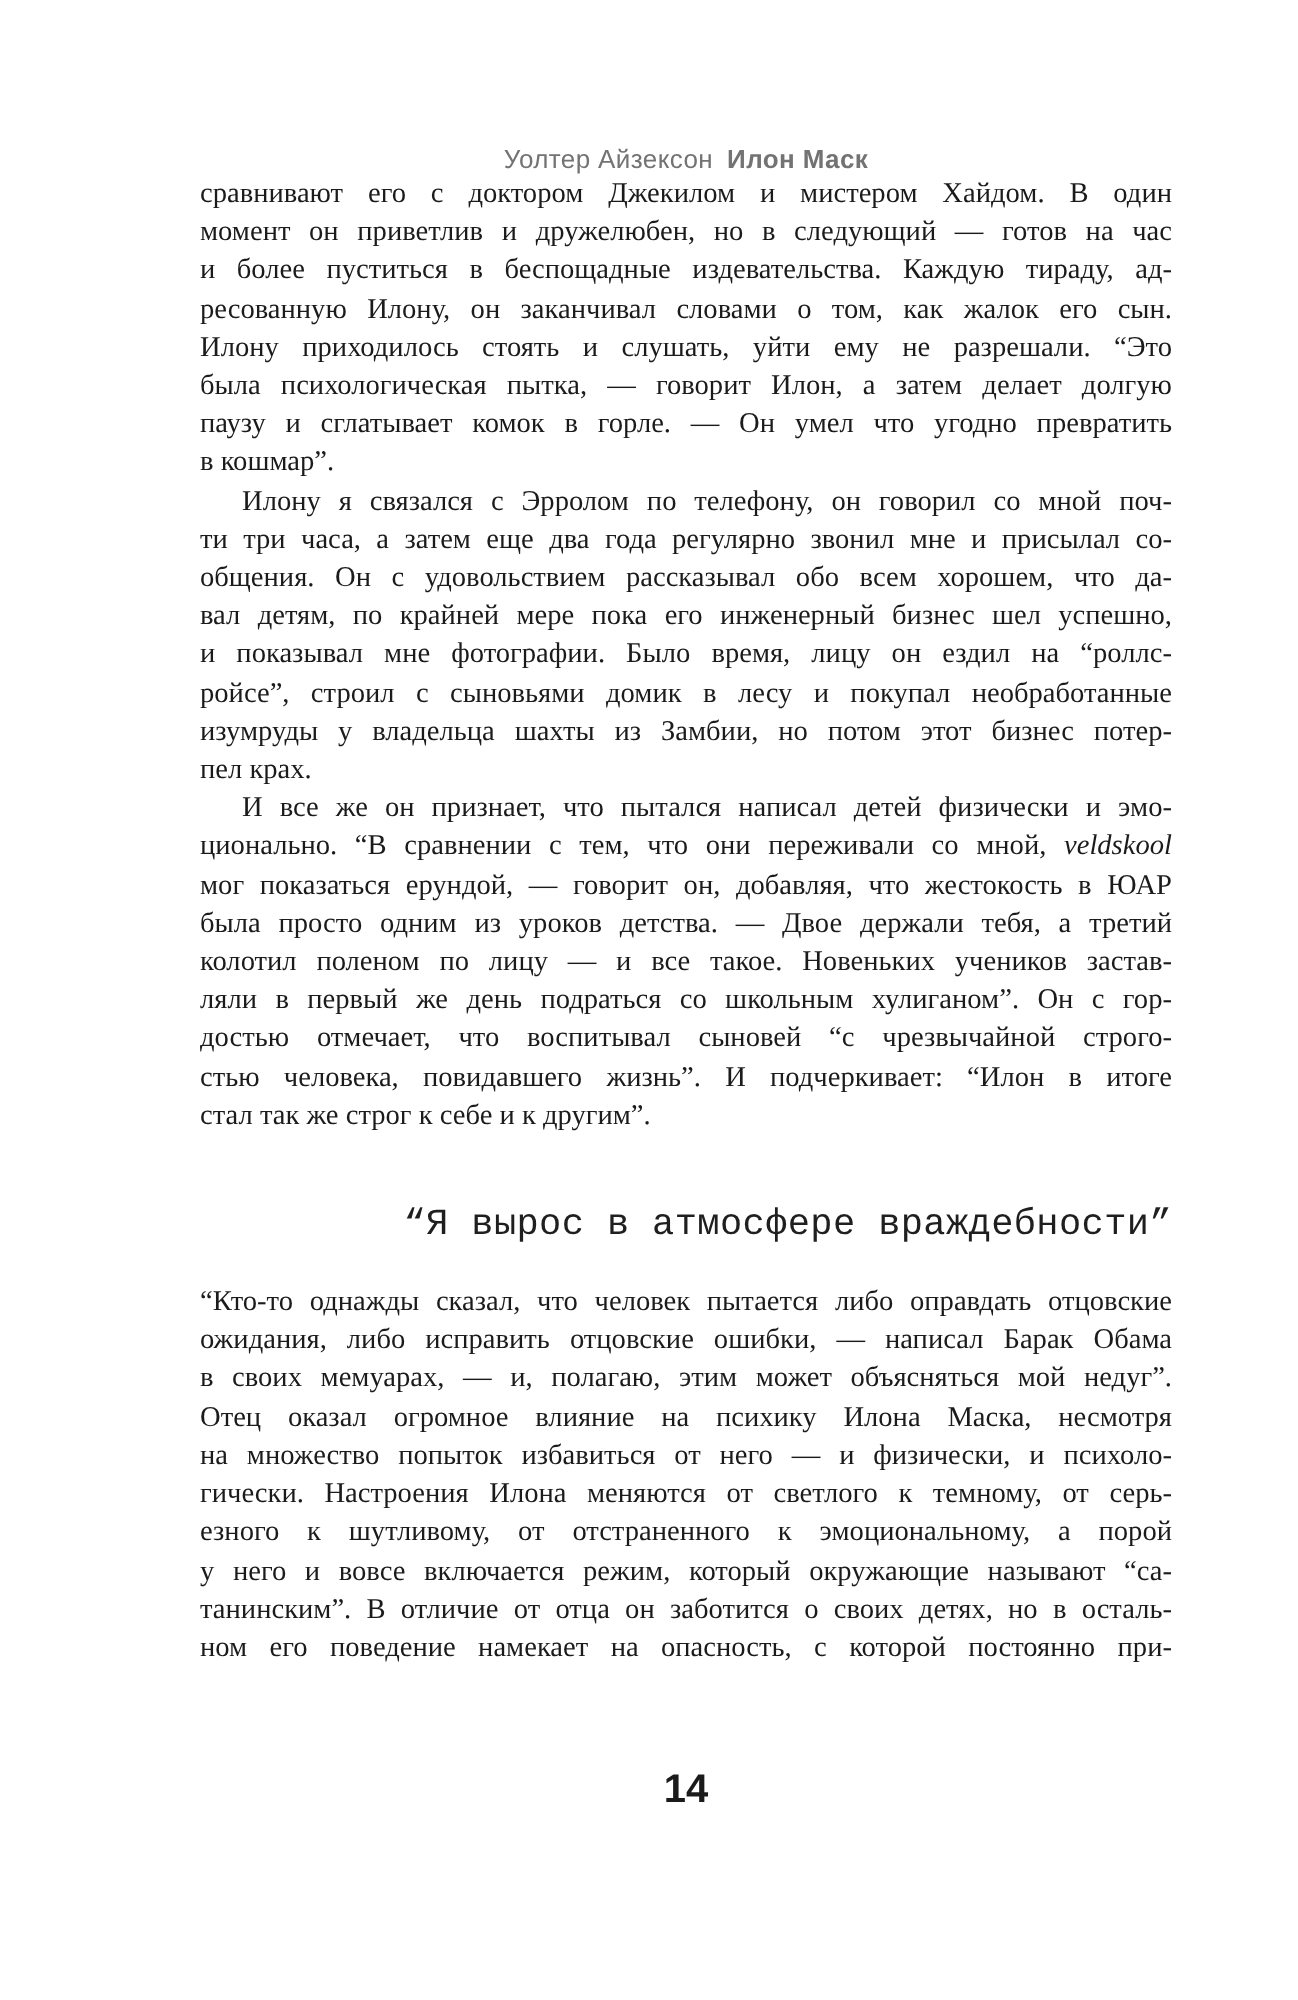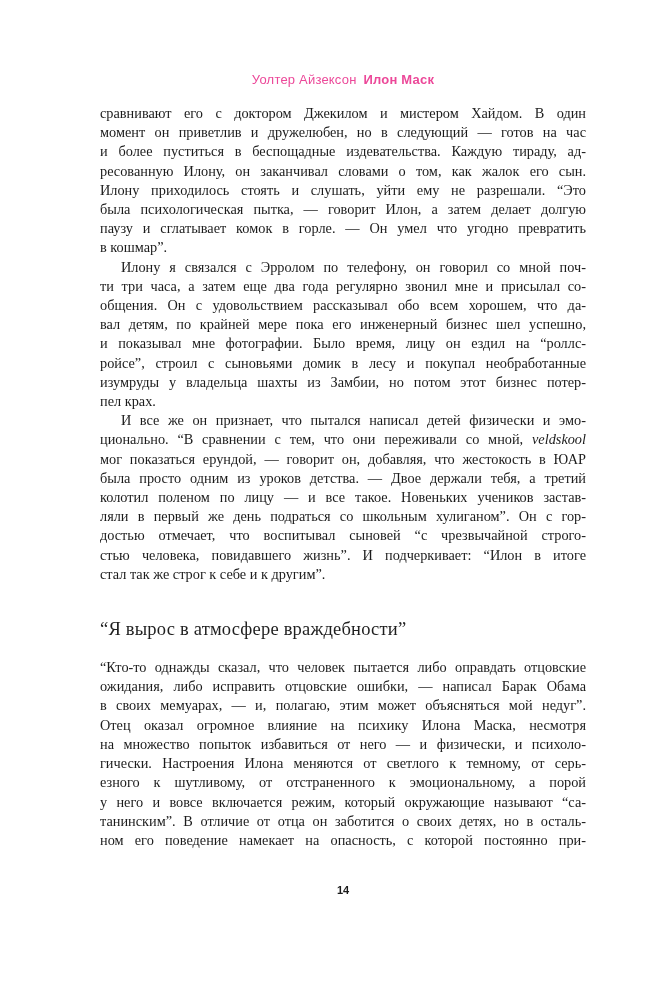--- a/index.html
+++ b/index.html
@@ -17,22 +17,21 @@
     font-family: "Liberation Serif", "DejaVu Serif", serif;
     color: #1b1b1b;
     overflow: hidden;
   }
   .running-head {
     text-align: center;
     font-family: "Liberation Sans", "DejaVu Sans", sans-serif;
     font-size: 13px;
     line-height: 16px;
     letter-spacing: 0.2px;
-    margin-bottom: 16px;
-    color: #ec4899;
+    color: #737373;
   }
   .running-head .head-title {
     font-weight: bold;
     margin-left: 7px;
   }
   .body-text {
     font-size: 14.3px;
     line-height: 19.2px;
   }
   .paragraph {
@@ -45,36 +44,36 @@
   .line.last {
     text-align-last: left;
   }
   .line.indent {
     text-indent: 21px;
   }
   .line em {
     font-style: italic;
   }
   .section-heading {
-    font-family: Liberation Serif, serif;
+    font-family: Liberation Mono, monospace;
     font-size: 18.5px;
     line-height: 24px;
     letter-spacing: 0.2px;
-    text-align: left;
+    text-align: right;
     color: #1f1f1f;
     margin: 33px 0 17px 0;
   }
   .page-number {
     position: absolute;
     top: 884px;
     left: 100px;
     width: 486px;
     text-align: center;
     font-family: "Liberation Sans", "DejaVu Sans", sans-serif;
-    font-size: 11px;
+    font-size: 20px;
     font-weight: bold;
     color: #1b1b1b;
   }
 </style>
 </head>
 <body>
 
 <div class="page">
   <div class="running-head">
     <span class="head-author">Уолтер Айзексон</span><span class="head-title">Илон Маск</span>

